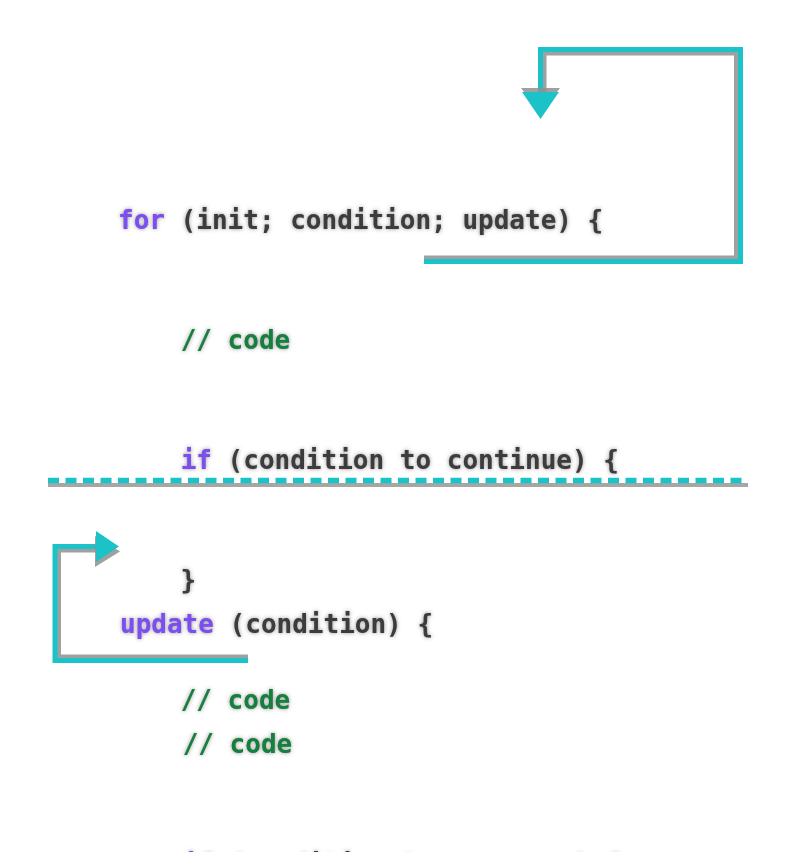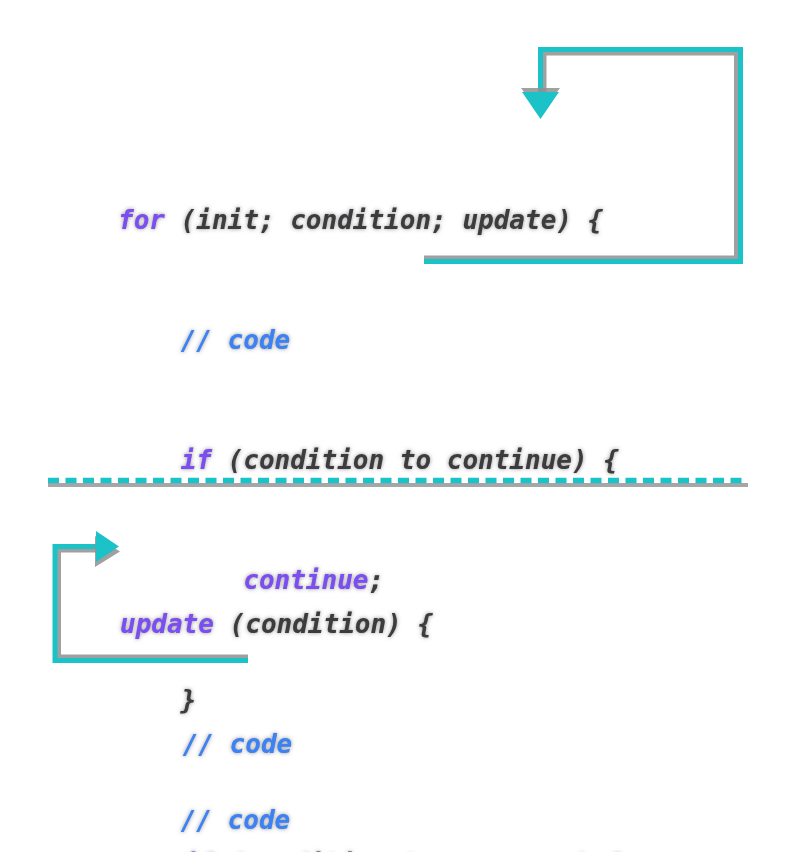--- a/index.html
+++ b/index.html
@@ -8,21 +8,20 @@
     width: 792px;
     height: 852px;
     background: #ffffff;
     overflow: hidden;
     font-family: "DejaVu Sans Mono", "Liberation Mono", monospace;
   }
   .stage {
     position: relative;
     width: 792px;
     height: 852px;
-    font-style: italic;
   }
   .arrow-layer {
     position: absolute;
     left: 0; top: 0;
     width: 792px; height: 852px;
   }
   .code {
     position: absolute;
     font-family: "DejaVu Sans Mono", "Liberation Mono", monospace;
     font-size: 26px;
@@ -30,21 +29,21 @@
     line-height: 40px;
     white-space: pre;
     filter: blur(0.55px);
   }
   .code .line { height: 40px; }
   .code span {
     text-shadow: 0 0 4px rgba(120,120,120,0.75), 0 0 1px rgba(120,120,120,0.5);
   }
   .kw  { color: #7B4DF2; }
   .txt { color: #3C3C3E; }
-  .cmt { color: #3b82f6; }
+  .cmt { color: #15803d; }
   .hid { color: transparent; text-shadow: none !important; }
   .soft { filter: blur(0.5px); }
 </style>
 </head>
 <body>
 
 <div class="stage">
 
   <svg class="arrow-layer" width="792" height="852" viewBox="0 0 792 852" xmlns="http://www.w3.org/2000/svg">
 
@@ -65,21 +64,20 @@
       <path d="M 248 660.5 H 55 V 546.5 H 96" fill="none" stroke="#1BC3C9" stroke-width="5"></path>
       <polygon class="soft" points="95,536 95,567 120,551.5" fill="#909090" opacity="0.85"></polygon>
       <polygon points="96,531 96,562 119,546.5" fill="#1BC3C9"></polygon>
     </g>
   </svg>
 
   <div class="code" style="left:118px; top:120px;">
     <div class="line"><span class="kw">for</span><span class="txt"> (init; condition; update) {</span></div>
     <div class="line"><span class="txt">    </span><span class="cmt">// code</span></div>
     <div class="line"><span class="txt">    </span><span class="kw">if</span><span class="txt"> (condition to continue) {</span></div>
-    <div class="line"><span class="txt">        </span><span class="kw">continue</span><span class="txt">;</span></div>
     <div class="line"><span class="txt">    }</span></div>
     <div class="line"><span class="txt">    </span><span class="cmt">// code</span></div>
     
   </div>
 
   <div class="code" style="left:120px; top:524px;">
     <div class="line"><span class="kw">update</span><span class="txt"> (condition) {</span></div>
     <div class="line"><span class="txt">    </span><span class="cmt">// code</span></div>
     <div class="line"><span class="txt">    </span><span class="kw">if</span><span class="txt"> (condition to </span><span class="hid">continue</span><span class="txt">) {</span></div>
     

